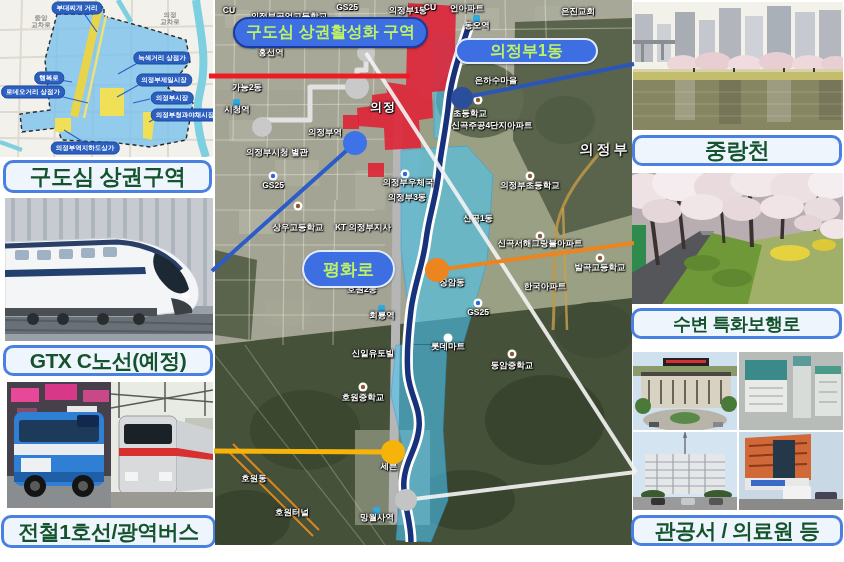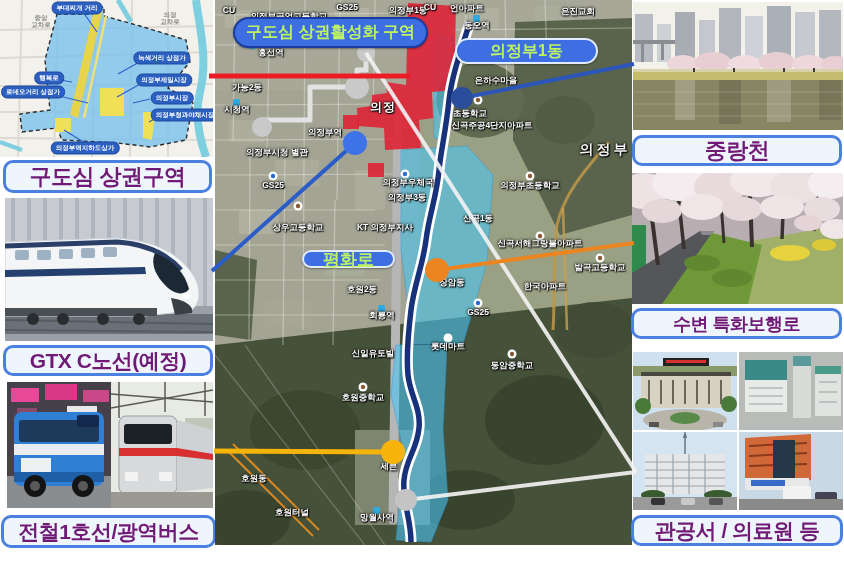--- a/index.html
+++ b/index.html
@@ -6,21 +6,21 @@
   html,body { background:#ffffff; }
   body { font-family:"Liberation Sans", sans-serif; }
   .stage { position:relative; width:844px; height:562px; background:#ffffff; overflow:hidden; }
   .panel { position:absolute; overflow:hidden; }
   .fill { position:absolute; inset:0; width:100%; height:100%; display:block; }
   .layer { position:absolute; inset:0; pointer-events:none; }
 
   
   .caption { position:absolute; display:flex; align-items:center; justify-content:center;
              background:#eef5fd; border:3px solid #4a80e0; border-radius:10px;
-             font-weight:bold; font-size:22px; color:#701a75; letter-spacing:-0.5px; white-space:nowrap; }
+             font-weight:bold; font-size:22px; color:#14532d; letter-spacing:-0.5px; white-space:nowrap; }
 
   
   .map-pill { position:absolute; display:flex; align-items:center; justify-content:center;
               background:#3d6fe3; color:#bef264; font-weight:bold; border-radius:20px;
               border:2px solid rgba(235,242,255,0.95); white-space:nowrap;
               box-shadow:0 1px 2px rgba(0,0,0,0.35); }
   .map-pill.dark-border { border:2px solid #1a3c9e; }
 
   
   .mlabel { position:absolute; transform:translate(-50%,-50%); font-size:8.5px; font-weight:bold;
@@ -345,21 +345,21 @@
         <span class="mlabel" style="left: 62px; top: 153px;">의정부시청 별관</span>
         <span class="mlabel" style="left: 58px; top: 185px;">GS25</span>
         <span class="mlabel" style="left: 193px; top: 183px;">의정부우체국</span>
         <span class="mlabel" style="left: 192px; top: 198px;">의정부3동</span>
         <span class="mlabel" style="left: 281px; top: 81px;">은하수마을</span>
         <span class="mlabel" style="left: 247px; top: 114px; padding-left: 16px;">초등학교</span>
         <span class="mlabel" style="left: 277px; top: 126px;">신곡주공4단지아파트</span>
         <span class="mlabel xl" style="left: 390px; top: 150px;">의정부</span>
         <span class="mlabel" style="left: 315px; top: 186px;">의정부초등학교</span>
         <span class="mlabel" style="left: 83px; top: 228px;">상우고등학교</span>
-        <span class="mlabel" style="left: 148px; top: 228px; padding-left: 44px;">KT 의정부지사</span>
+        <span class="mlabel" style="left: 148px; top: 228px;">KT 의정부지사</span>
         <span class="mlabel" style="left: 263px; top: 219px;">신곡1동</span>
         <span class="mlabel" style="left: 325px; top: 244px;">신곡서해그랑블아파트</span>
         <span class="mlabel" style="left: 385px; top: 268px;">발곡고등학교</span>
         <span class="mlabel" style="left: 237px; top: 283px;">장암동</span>
         <span class="mlabel" style="left: 330px; top: 287px;">한국아파트</span>
         <span class="mlabel" style="left: 263px; top: 312px;">GS25</span>
         <span class="mlabel" style="left: 147px; top: 290px;">호원2동</span>
         <span class="mlabel" style="left: 167px; top: 316px;">회룡역</span>
         <span class="mlabel" style="left: 233px; top: 347px;">롯데마트</span>
         <span class="mlabel" style="left: 158px; top: 354px;">신일유토빌</span>
@@ -370,21 +370,21 @@
         <span class="mlabel" style="left: 77px; top: 513px;">호원터널</span>
         <span class="mlabel" style="left: 162px; top: 518px;">망월사역</span>
       </div>
 
     <div class="map-pill dark-border" style="left:18px;top:17px;width:195px;height:31px;font-size:16px;border-radius:16px;">
       <span>구도심 상권활성화 구역</span>
     </div>
     <div class="map-pill" style="left:240px;top:38px;width:143px;height:26px;font-size:16px;">
       <span>의정부1동</span>
     </div>
-    <div class="map-pill" style="left:87px;top:250px;width:93px;height:18px;font-size:17px;text-decoration:underline;">
+    <div class="map-pill" style="left:87px;top:250px;width:93px;height:38px;font-size:17px;">
       <span>평화로</span>
     </div>
   </div>
 
   <div class="panel" style="left:633px;top:2px;width:210px;height:128px;">
     <svg class="fill" viewBox="0 0 210 128" preserveAspectRatio="none">
       <rect width="210" height="128" fill="#f2f1ea"></rect>
       <g>
         <rect x="2" y="12" width="18" height="48" fill="#b8bcc2"></rect>
           <rect x="24" y="22" width="14" height="38" fill="#cdd1d6"></rect>

